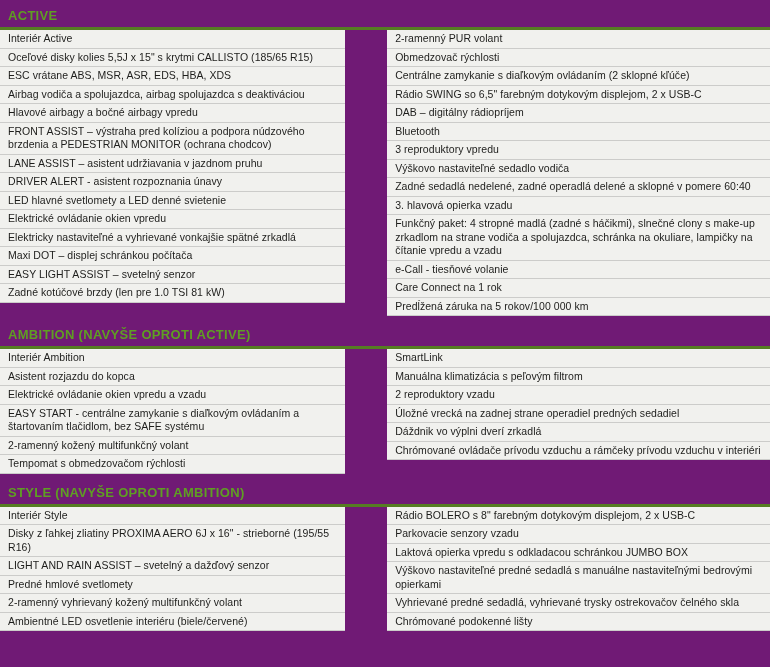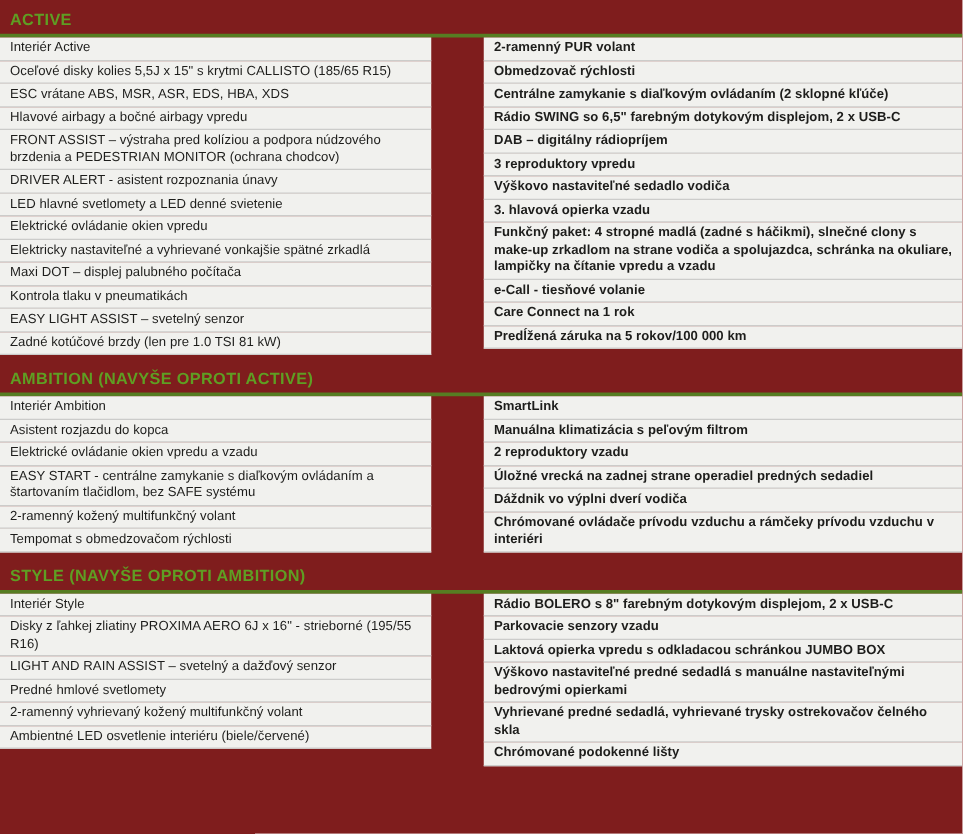--- a/index.html
+++ b/index.html
@@ -8,41 +8,41 @@
     background: #ffffff;
     font-family: "Liberation Sans", sans-serif;
     color: #1d1d1b;
   }
   .page {
     width: 770px;
     height: 667px;
     box-sizing: border-box;
     padding-top: 8px;
     overflow: hidden;
-    background: #7f1d1d;
+    background: #701a75;
   }
   section.trim-section { margin: 0 0 11px 0; }
   h2.section-title {
     margin: 0;
     padding: 0 0 3px 8px;
     font-size: 13px;
     font-weight: bold;
     letter-spacing: 0.3px;
     color: #5f9e23;
     border-bottom: 3px solid #567d22;
     line-height: 16px;
   }
   .cols { display: flex; align-items: flex-start; }
   ul.feature-list {
     list-style: none;
     margin: 0;
     padding: 0;
   }
   ul.col-left  { width: 366px; margin-right: 42px; }
-  ul.col-right { width: 406px; font-weight: bold; }
+  ul.col-right { width: 406px; }
   li.feature-row {
     background: #f1f1ee;
     border-bottom: 1px solid #ccccca;
     padding: 2px 8px;
     font-size: 10.5px;
     line-height: 13.5px;
     letter-spacing: 0.05px;
   }
 </style>
 </head>
@@ -50,39 +50,42 @@
 
 <div class="page">
   <div id="sections-root">
       <section class="trim-section">
         <h2 class="section-title">ACTIVE</h2>
         <div class="cols">
           <ul class="feature-list col-left">
             <li class="feature-row">Interiér Active</li>
             <li class="feature-row">Oceľové disky kolies 5,5J x 15" s krytmi CALLISTO (185/65 R15)</li>
             <li class="feature-row">ESC vrátane ABS, MSR, ASR, EDS, HBA, XDS</li>
+            <li class="feature-row">Airbag vodiča a spolujazdca, airbag spolujazdca s deaktiváciou</li>
             <li class="feature-row">Hlavové airbagy a bočné airbagy vpredu</li>
             <li class="feature-row">FRONT ASSIST – výstraha pred kolíziou a podpora núdzového brzdenia a PEDESTRIAN MONITOR (ochrana chodcov)</li>
+            <li class="feature-row">LANE ASSIST – asistent udržiavania v jazdnom pruhu</li>
             <li class="feature-row">DRIVER ALERT - asistent rozpoznania únavy</li>
             <li class="feature-row">LED hlavné svetlomety a LED denné svietenie</li>
             <li class="feature-row">Elektrické ovládanie okien vpredu</li>
             <li class="feature-row">Elektricky nastaviteľné a vyhrievané vonkajšie spätné zrkadlá</li>
-            <li class="feature-row">Maxi DOT – displej palubného počítača</li>
-            <li class="feature-row">Kontrola tlaku v pneumatikách</li>
+            <li class="feature-row">Maxi DOT – displej schránkou počítača</li>
             <li class="feature-row">EASY LIGHT ASSIST – svetelný senzor</li>
             <li class="feature-row">Zadné kotúčové brzdy (len pre 1.0 TSI 81 kW)</li>
           </ul>
           <ul class="feature-list col-right">
             <li class="feature-row">2-ramenný PUR volant</li>
             <li class="feature-row">Obmedzovač rýchlosti</li>
             <li class="feature-row">Centrálne zamykanie s diaľkovým ovládaním (2 sklopné kľúče)</li>
             <li class="feature-row">Rádio SWING so 6,5" farebným dotykovým displejom, 2 x USB-C</li>
             <li class="feature-row">DAB – digitálny rádiopríjem</li>
+            <li class="feature-row">Bluetooth</li>
             <li class="feature-row">3 reproduktory vpredu</li>
             <li class="feature-row">Výškovo nastaviteľné sedadlo vodiča</li>
+            <li class="feature-row">Zadné sedadlá nedelené, zadné operadlá delené a sklopné v pomere 60:40</li>
             <li class="feature-row">3. hlavová opierka vzadu</li>
             <li class="feature-row">Funkčný paket: 4 stropné madlá (zadné s háčikmi), slnečné clony s make-up zrkadlom na strane vodiča a spolujazdca, schránka na okuliare, lampičky na čítanie vpredu a vzadu</li>
             <li class="feature-row">e-Call - tiesňové volanie</li>
             <li class="feature-row">Care Connect na 1 rok</li>
             <li class="feature-row">Predĺžená záruka na 5 rokov/100 000 km</li>
           </ul>
         </div>
       </section>
       <section class="trim-section">
         <h2 class="section-title">AMBITION (NAVYŠE OPROTI ACTIVE)</h2>
@@ -93,21 +96,21 @@
             <li class="feature-row">Elektrické ovládanie okien vpredu a vzadu</li>
             <li class="feature-row">EASY START - centrálne zamykanie s diaľkovým ovládaním a štartovaním tlačidlom, bez SAFE systému</li>
             <li class="feature-row">2-ramenný kožený multifunkčný volant</li>
             <li class="feature-row">Tempomat s obmedzovačom rýchlosti</li>
           </ul>
           <ul class="feature-list col-right">
             <li class="feature-row">SmartLink</li>
             <li class="feature-row">Manuálna klimatizácia s peľovým filtrom</li>
             <li class="feature-row">2 reproduktory vzadu</li>
             <li class="feature-row">Úložné vrecká na zadnej strane operadiel predných sedadiel</li>
-            <li class="feature-row">Dáždnik vo výplni dverí vodiča</li>
+            <li class="feature-row">Dáždnik vo výplni dverí zrkadlá</li>
             <li class="feature-row">Chrómované ovládače prívodu vzduchu a rámčeky prívodu vzduchu v interiéri</li>
           </ul>
         </div>
       </section>
       <section class="trim-section">
         <h2 class="section-title">STYLE (NAVYŠE OPROTI AMBITION)</h2>
         <div class="cols">
           <ul class="feature-list col-left">
             <li class="feature-row">Interiér Style</li>
             <li class="feature-row">Disky z ľahkej zliatiny PROXIMA AERO 6J x 16" - strieborné (195/55 R16)</li>

